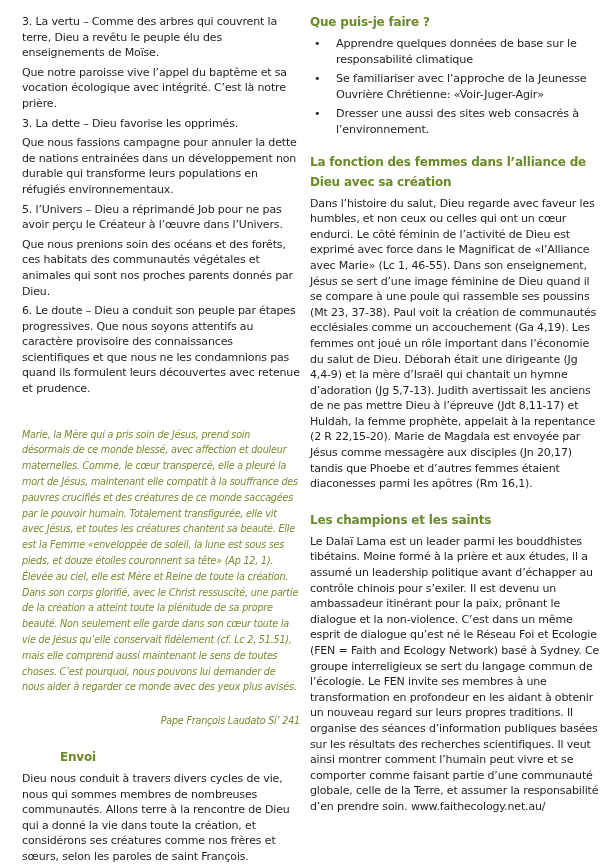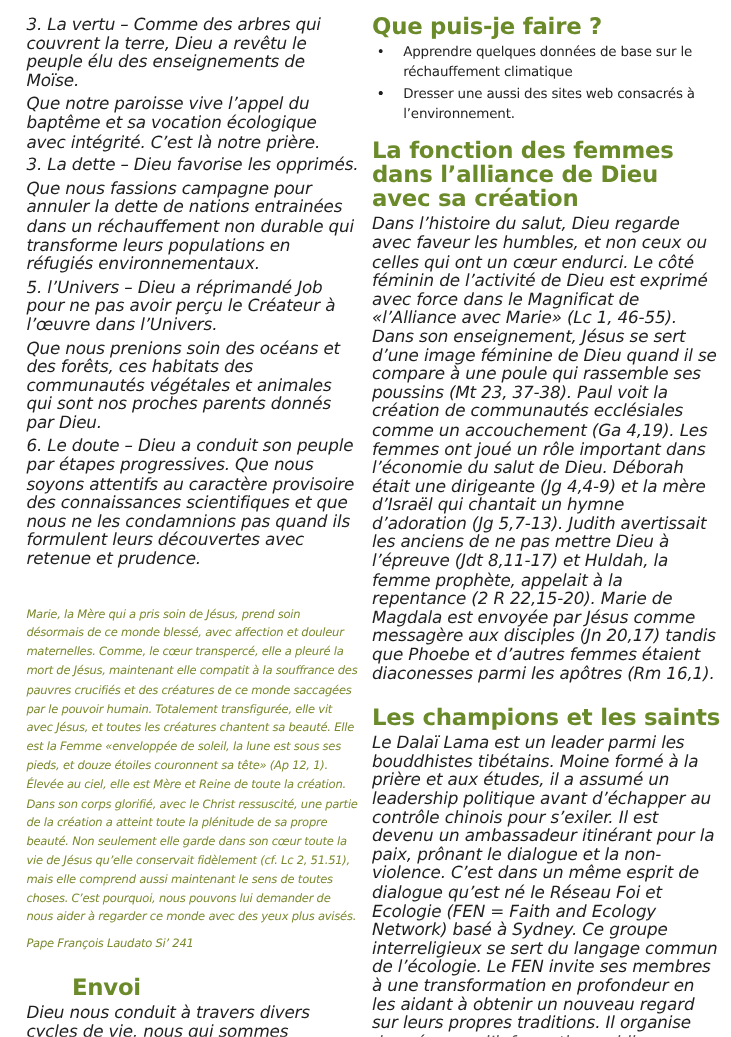--- a/index.html
+++ b/index.html
@@ -3,78 +3,79 @@
 <meta charset="utf-8">
 <style>
   html, body { margin: 0; padding: 0; background: #ffffff; }
   body {
     width: 609px; height: 864px; overflow: hidden; position: relative;
     font-family: "DejaVu Sans", sans-serif; color: #1f1f1f;
   }
   .col { position: absolute; top: 0; }
   .left { left: 22px; width: 278px; }
   .right { left: 310px; width: 290px; }
-  p { margin: 0; font-size: 14px; line-height: 15.6px; letter-spacing: -0.15px; font-style: italic; }
+  p { margin: 0; font-size: 11px; line-height: 15.6px; letter-spacing: -0.15px; }
   .left p { margin-bottom: 4px; }
   .right p { margin-bottom: 4px; }
   h2 {
     margin: 0; color: #6b8a2a; font-weight: bold;
-    font-size: 19px; line-height: 20px; letter-spacing: -0.2px;
+    font-size: 12px; line-height: 20px; letter-spacing: -0.2px;
   }
   .quote p {
     font-style: italic; color: #7a8a2e; font-size: 9.6px; line-height: 15.8px;
     letter-spacing: -0.2px;
   }
   ul { margin: 4px 0 0 0; padding: 0; list-style: none; }
   li { position: relative; padding-left: 26px; font-size: 11.2px; line-height: 15.6px; margin-bottom: 4px; letter-spacing: -0.15px; }
   li .bullet { position: absolute; left: 4px; top: 0; }
 </style>
 </head>
 <body>
 
 <div class="col left" style="top:14px;">
   <p>3. La vertu – Comme des arbres qui couvrent la terre, Dieu a revêtu le peuple élu des enseignements de Moïse.</p>
   <p>Que notre paroisse vive l’appel du baptême et sa vocation écologique avec intégrité. C’est là notre prière.</p>
   <p>3. La dette – Dieu favorise les opprimés.</p>
-  <p>Que nous fassions campagne pour annuler la dette de nations entrainées dans un réchauffement non durable qui transforme leurs populations en réfugiés environnementaux.</p>
+  <p>Que nous fassions campagne pour annuler la dette de nations entrainées dans un développement non durable qui transforme leurs populations en réfugiés environnementaux.</p>
   <p>5. l’Univers – Dieu a réprimandé Job pour ne pas avoir perçu le Créateur à l’œuvre dans l’Univers.</p>
   <p>Que nous prenions soin des océans et des forêts, ces habitats des communautés végétales et animales qui sont nos proches parents donnés par Dieu.</p>
   <p>6. Le doute – Dieu a conduit son peuple par étapes progressives. Que nous soyons attentifs au caractère provisoire des connaissances scientifiques et que nous ne les condamnions pas quand ils formulent leurs découvertes avec retenue et prudence.</p>
 
   <div class="quote" style="margin-top:30px;">
     <p>Marie, la Mère qui a pris soin de Jésus, prend soin désormais de ce monde blessé, avec affection et douleur maternelles. Comme, le cœur transpercé, elle a pleuré la mort de Jésus, maintenant elle compatit à la souffrance des pauvres crucifiés et des créatures de ce monde saccagées par le pouvoir humain. Totalement transfigurée, elle vit avec Jésus, et toutes les créatures chantent sa beauté. Elle est la Femme «enveloppée de soleil, la lune est sous ses pieds, et douze étoiles couronnent sa tête» (Ap 12, 1). Élevée au ciel, elle est Mère et Reine de toute la création. Dans son corps glorifié, avec le Christ ressuscité, une partie de la création a atteint toute la plénitude de sa propre beauté. Non seulement elle garde dans son cœur toute la vie de Jésus qu’elle conservait fidèlement (cf. Lc 2, 51.51), mais elle comprend aussi maintenant le sens de toutes choses. C’est pourquoi, nous pouvons lui demander de nous aider à regarder ce monde avec des yeux plus avisés.</p>
-    <p style="margin-top:6px;">Pape François Laudato Si’ 241</p>
+    <p style="margin-top:18px;text-align:right;">Pape François Laudato Si’ 241</p>
   </div>
 
   <div style="margin-top:18px;">
     <h2 style="margin-bottom:4px;margin-left:38px;">Envoi</h2>
     <p>Dieu nous conduit à travers divers cycles de vie, nous qui sommes membres de nombreuses communautés. Allons terre à la rencontre de Dieu qui a donné la vie dans toute la création, et considérons ses créatures comme nos frères et sœurs, selon les paroles de saint François.</p>
   </div>
 </div>
 
 <div class="col right" style="top:12px;">
   <div>
     <h2>Que puis-je faire ?</h2>
     <ul>
       <li>
         <span class="bullet">•</span>
-        <span>Apprendre quelques données de base sur le réchauffement climatique</span>
+        <span>Apprendre quelques données de base sur le responsabilité climatique</span>
       </li>
       <li>
         <span class="bullet">•</span>
+        <span>Se familiariser avec l’approche de la Jeunesse Ouvrière Chrétienne: «Voir-Juger-Agir»</span>
       </li>
       <li>
         <span class="bullet">•</span>
         <span>Dresser une aussi des sites web consacrés à l’environnement.</span>
       </li>
     </ul>
   </div>
 
   <div style="margin-top:14px;">
     <h2 style="margin-bottom:4px;">La fonction des femmes dans l’alliance de Dieu avec sa création</h2>
     <p>Dans l’histoire du salut, Dieu regarde avec faveur les humbles, et non ceux ou celles qui ont un cœur endurci. Le côté féminin de l’activité de Dieu est exprimé avec force dans le Magnificat de «l’Alliance avec Marie» (Lc 1, 46-55). Dans son enseignement, Jésus se sert d’une image féminine de Dieu quand il se compare à une poule qui rassemble ses poussins (Mt 23, 37-38). Paul voit la création de communautés ecclésiales comme un accouchement (Ga 4,19). Les femmes ont joué un rôle important dans l’économie du salut de Dieu. Déborah était une dirigeante (Jg 4,4-9) et la mère d’Israël qui chantait un hymne d’adoration (Jg 5,7-13). Judith avertissait les anciens de ne pas mettre Dieu à l’épreuve (Jdt 8,11-17) et Huldah, la femme prophète, appelait à la repentance (2 R 22,15-20). Marie de Magdala est envoyée par Jésus comme messagère aux disciples (Jn 20,17) tandis que Phoebe et d’autres femmes étaient diaconesses parmi les apôtres (Rm 16,1).</p>
   </div>
 
   <div style="margin-top:18px;">
-    <h2 style="margin-bottom:4px;text-align:right;">Les champions et les saints</h2>
+    <h2 style="margin-bottom:4px;">Les champions et les saints</h2>
     <p>Le Dalaï Lama est un leader parmi les bouddhistes tibétains. Moine formé à la prière et aux études, il a assumé un leadership politique avant d’échapper au contrôle chinois pour s’exiler. Il est devenu un ambassadeur itinérant pour la paix, prônant le dialogue et la non-violence. C’est dans un même esprit de dialogue qu’est né le Réseau Foi et Ecologie (FEN = Faith and Ecology Network) basé à Sydney. Ce groupe interreligieux se sert du langage commun de l’écologie. Le FEN invite ses membres à une transformation en profondeur en les aidant à obtenir un nouveau regard sur leurs propres traditions. Il organise des séances d’information publiques basées sur les résultats des recherches scientifiques. Il veut ainsi montrer comment l’humain peut vivre et se comporter comme faisant partie d’une communauté globale, celle de la Terre, et assumer la responsabilité d’en prendre soin. www.faithecology.net.au/</p>
   </div>
 </div>
 
 </body></html>

